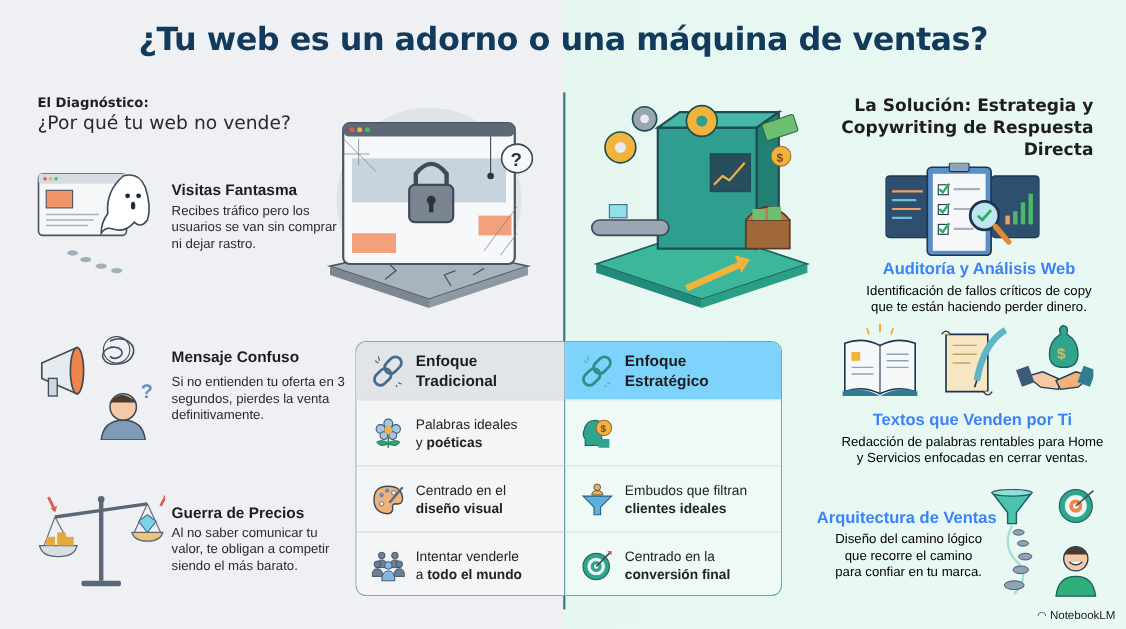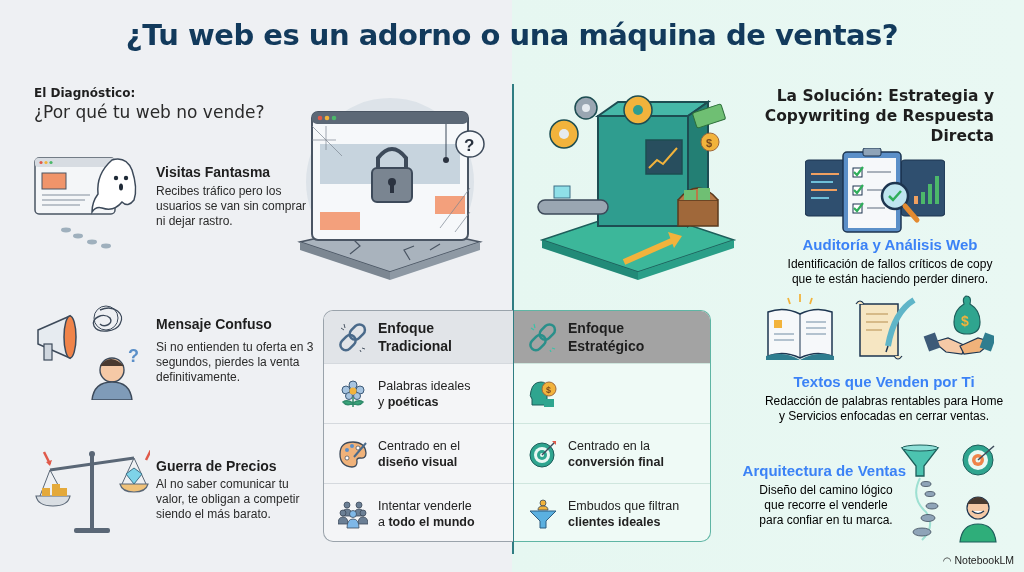--- a/index.html
+++ b/index.html
@@ -43,21 +43,21 @@
     border: 1.5px solid #9aa3ab; border-right: none; border-radius: 10px 0 0 10px;
     background: #f4f5f7;
   }
   .cmp-right {
     position: absolute; left: 514px; top: 310px; width: 197px; height: 232px;
     border: 1.5px solid #5fb5a4; border-left: none; border-radius: 0 10px 10px 0;
     background: #effaf6;
   }
   .cmp-head { height: 52px; display: flex; align-items: center; padding-left: 14px; }
   .cmp-left .cmp-head { background: #e1e4e8; border-radius: 9px 0 0 0; }
-  .cmp-right .cmp-head { background: #a3a3a3; border-radius: 0 9px 0 0; }
+  .cmp-right .cmp-head { background: #7dd3fc; border-radius: 0 9px 0 0; }
   .cmp-head .htxt { font-weight: bold; font-size: 14px; line-height: 18px; margin-left: 10px; color: #1e1e1e; }
   .cmp-row { height: 60px; display: flex; align-items: center; padding-left: 14px; border-top: 1px solid #d5d9de; }
   .cmp-right .cmp-row { border-top-color: #cfe6de; }
   .cmp-row:first-of-type { border-top: none; }
   .cmp-row .rtxt { margin-left: 10px; font-size: 12.5px; line-height: 16px; color: #222; }
   .cmp-row .rtxt b { font-weight: bold; }
   .ico { width: 30px; height: 30px; flex-shrink: 0; }
 
   .illus { position: absolute; }
   .brand {
@@ -278,41 +278,41 @@
   <div class="cmp-row">
     <svg class="ico" viewBox="0 0 30 30">
       <path d="M4 26 v-6 q-3 -3 -1 -8 q2 -9 10 -9 q6 0 6 6 v17z" fill="#2fa58f" stroke="#1d5d5a" stroke-width="1"></path>
       <circle cx="21" cy="10" r="7" fill="#f2b33c" stroke="#a0683a" stroke-width="1"></circle>
       <text x="18" y="14" font-size="9" font-weight="bold" fill="#7a4a1e" font-family="Liberation Sans, sans-serif">$</text>
       <path d="M16 20 h10 v8 h-10z" fill="#2fa58f"></path>
     </svg>
   </div>
   <div class="cmp-row">
     <svg class="ico" viewBox="0 0 30 30">
+      <circle cx="15" cy="4" r="3" fill="#f2b33c" stroke="#3d4a5a" stroke-width="0.8"></circle>
+      <path d="M10 11 q0 -4 5 -4 q5 0 5 4z" fill="#f2b33c" stroke="#3d4a5a" stroke-width="0.8"></path>
+      <path d="M2 12 h26 l-10 10 v7 h-6 v-7z" fill="#5bb0e0" stroke="#2d5d80" stroke-width="1"></path>
+    </svg>
+    <div class="rtxt">
+      <span>Embudos que filtran</span><br>
+      <span></span><b>clientes ideales</b>
+    </div>
+  </div>
+  <div class="cmp-row">
+    <svg class="ico" viewBox="0 0 30 30">
       <circle cx="14" cy="16" r="12" fill="#2fa58f" stroke="#1d5d5a" stroke-width="1"></circle>
       <circle cx="14" cy="16" r="8" fill="#e9f8f3"></circle>
       <circle cx="14" cy="16" r="5" fill="#2fa58f"></circle>
       <circle cx="14" cy="16" r="2" fill="#e9f8f3"></circle>
       <path d="M14 16 l13 -13" stroke="#3d4a5a" stroke-width="1.5"></path>
         <path d="M24 2 l4 0 l0 4z" fill="#e05a4a"></path>
     </svg>
     <div class="rtxt">
       <span>Centrado en la</span><br>
       <span></span><b>conversión final</b>
-    </div>
-  </div>
-  <div class="cmp-row">
-    <svg class="ico" viewBox="0 0 30 30">
-      <circle cx="15" cy="4" r="3" fill="#f2b33c" stroke="#3d4a5a" stroke-width="0.8"></circle>
-      <path d="M10 11 q0 -4 5 -4 q5 0 5 4z" fill="#f2b33c" stroke="#3d4a5a" stroke-width="0.8"></path>
-      <path d="M2 12 h26 l-10 10 v7 h-6 v-7z" fill="#5bb0e0" stroke="#2d5d80" stroke-width="1"></path>
-    </svg>
-    <div class="rtxt">
-      <span>Embudos que filtran</span><br>
-      <span></span><b>clientes ideales</b>
     </div>
   </div>
 </div>
 
 <div class="sol-head">
   <div>La Solución: Estrategia y</div>
   <div>Copywriting de Respuesta</div>
   <div>Directa</div>
 </div>
 
@@ -393,21 +393,21 @@
   <div class="sdesc">
     <div>Redacción de palabras rentables para Home</div>
     <div>y Servicios enfocadas en cerrar ventas.</div>
   </div>
 </div>
 
 <div class="sol" style="left:726px; top:462px; width:180px; text-align:right;">
   <div class="stitle">Arquitectura de Ventas</div>
   <div class="sdesc" style="text-align:center; padding-left:20px;">
     <div>Diseño del camino lógico</div>
-    <div>que recorre el venderle</div>
+    <div>que recorre el camino</div>
     <div>para confiar en tu marca.</div>
   </div>
 </div>
 <div class="illus" style="left:900px; top:444px;">
   <svg width="110" height="100" viewBox="0 0 110 100">
     <path d="M2 4 h36 l-14 18 v10 h-8 v-10z" fill="#4cc3b0" stroke="#1d5d5a" stroke-width="1.3"></path>
     <ellipse cx="20" cy="4" rx="18" ry="3" fill="#8fe0d8" stroke="#1d5d5a" stroke-width="1"></ellipse>
     <path d="M20 34 q-10 20 6 34 q10 14 -4 28" stroke="#9ee0d2" stroke-width="2" fill="none"></path>
     <g fill="#8fa4b8" stroke="#3d4a5a" stroke-width="0.8">
         <ellipse cx="26" cy="40" rx="5" ry="2.5"></ellipse>

